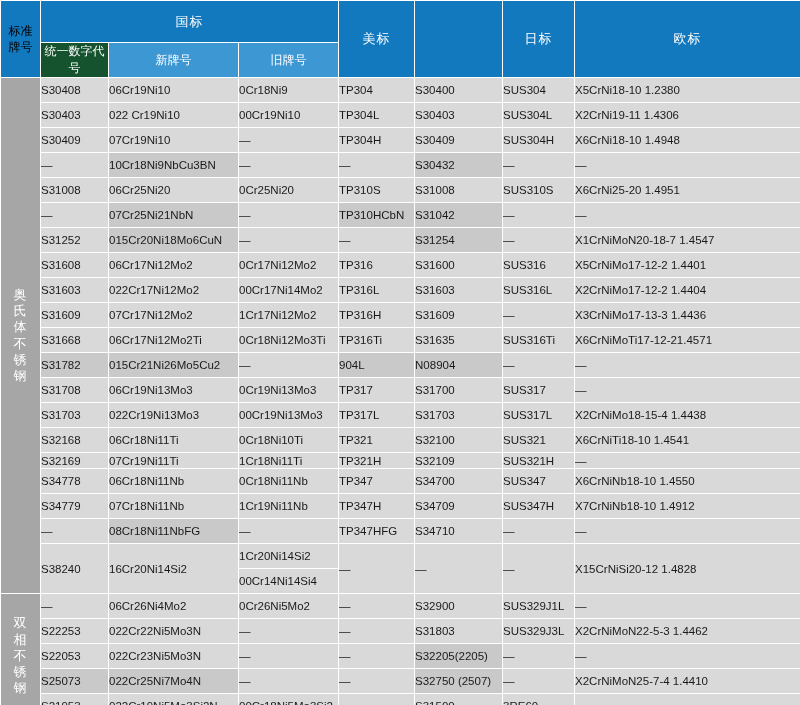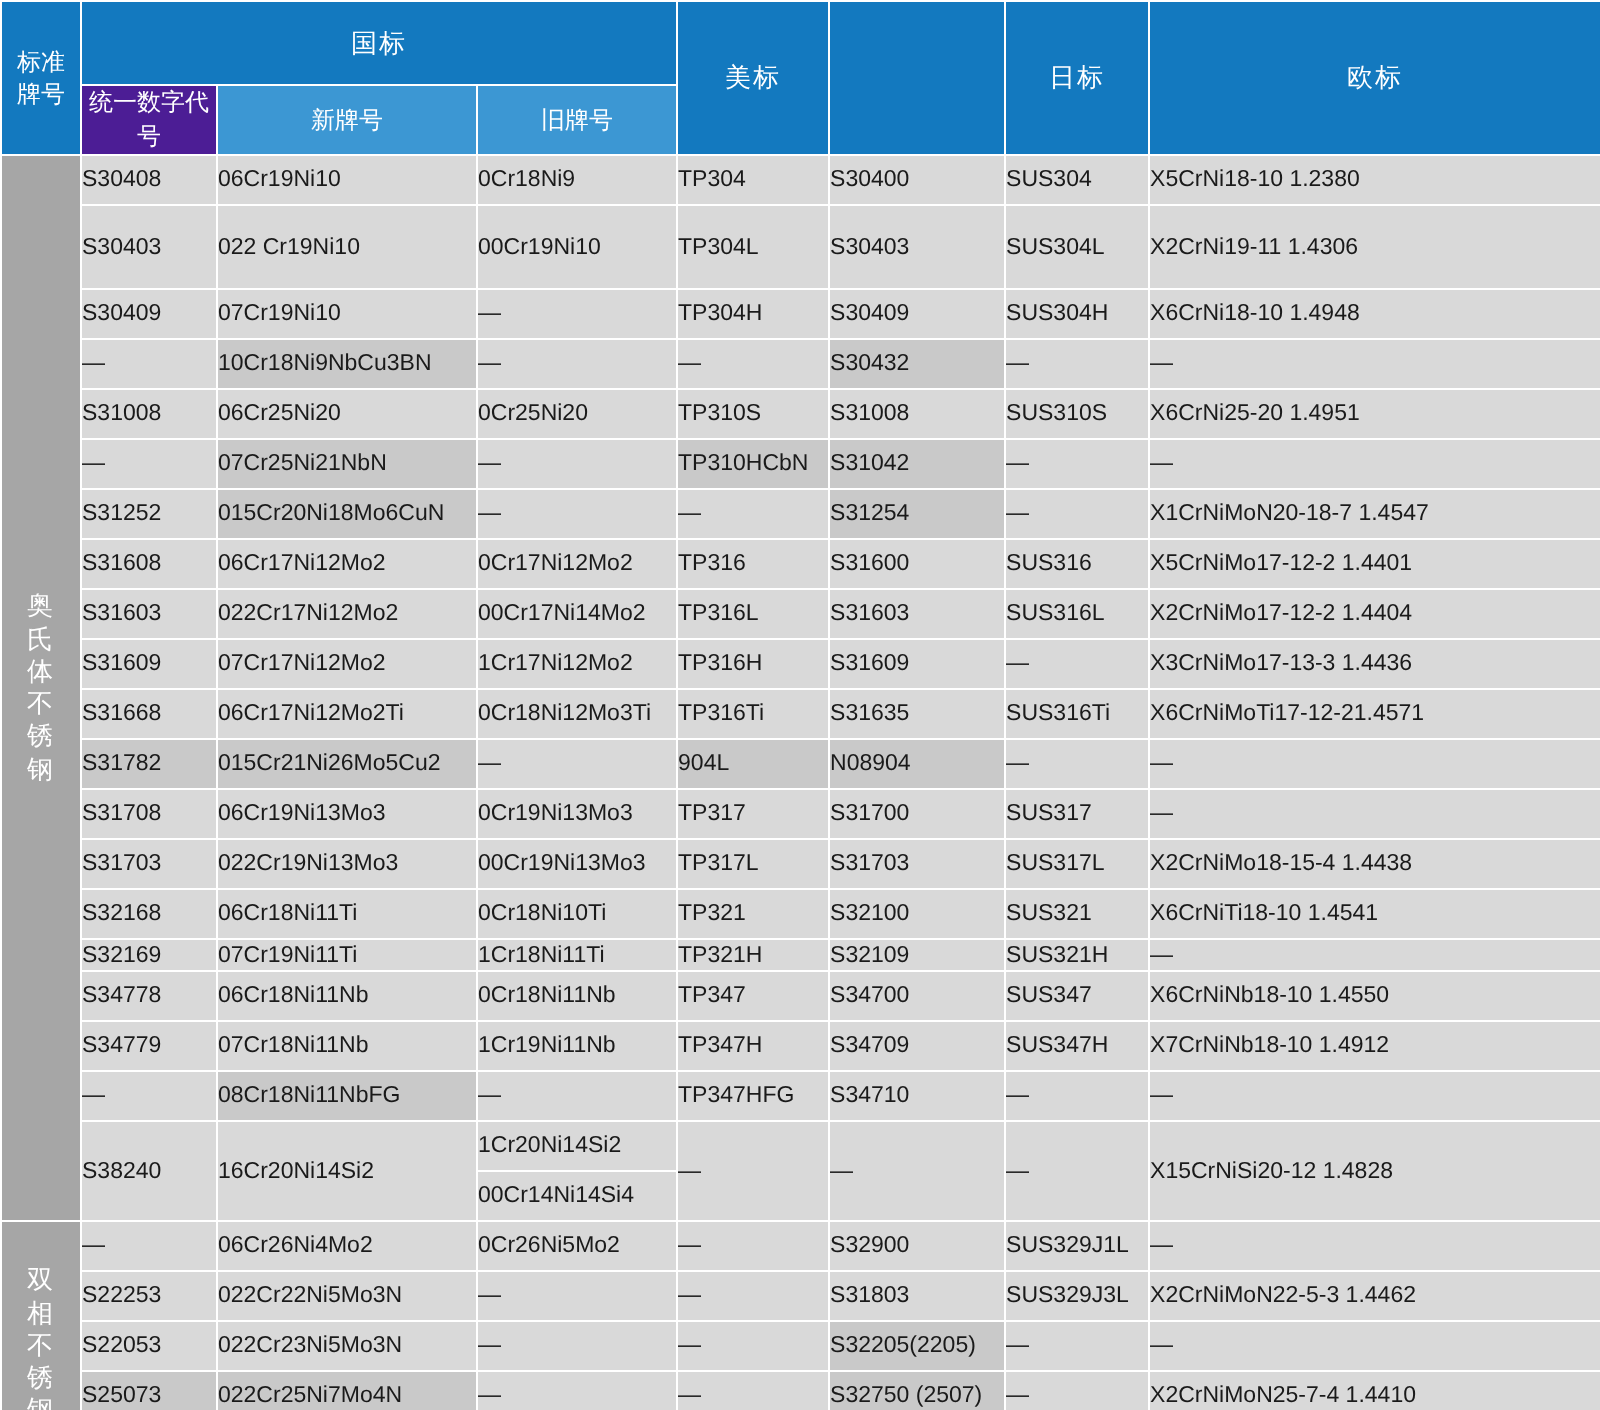--- a/index.html
+++ b/index.html
@@ -34,32 +34,32 @@
   }
   
   .hdr {
     background: #1379bf;
     color: #ffffff;
     text-align: center;
     font-size: 13px;
     letter-spacing: 1px;
   }
   .hdr-sub {
-    background: #4c1d95;
+    background: #14532d;
     color: #ffffff;
     text-align: center;
     font-size: 12px;
   }
   .hdr-sub.alt {
     background: #3c97d3;
     font-family: Liberation Serif, serif;
   }
   .corner {
     background: #1379bf;
-    color: #ffffff;
+    color: #000000;
     text-align: center;
     font-size: 12px;
     line-height: 1.35;
   }
   .corner .ln {
     display: block;
   }
   
   .grp {
     background: #a6a6a6;
@@ -130,21 +130,21 @@
           <span class="ch">钢</span>
         </td>
         <td class="cell l1">S30408</td>
         <td class="cell l1">06Cr19Ni10</td>
         <td class="cell l1">0Cr18Ni9</td>
         <td class="cell l1">TP304</td>
         <td class="cell l1">S30400</td>
         <td class="cell l1">SUS304</td>
         <td class="cell l1">X5CrNi18-10 1.2380</td>
       </tr>
-      <tr style="height:42px">
+      <tr style="height:25px">
         <td class="cell l1">S30403</td>
         <td class="cell l1">022 Cr19Ni10</td>
         <td class="cell l1">00Cr19Ni10</td>
         <td class="cell l1">TP304L</td>
         <td class="cell l1">S30403</td>
         <td class="cell l1">SUS304L</td>
         <td class="cell l1">X2CrNi19-11 1.4306</td>
       </tr>
       <tr style="height:25px">
         <td class="cell l1">S30409</td>

